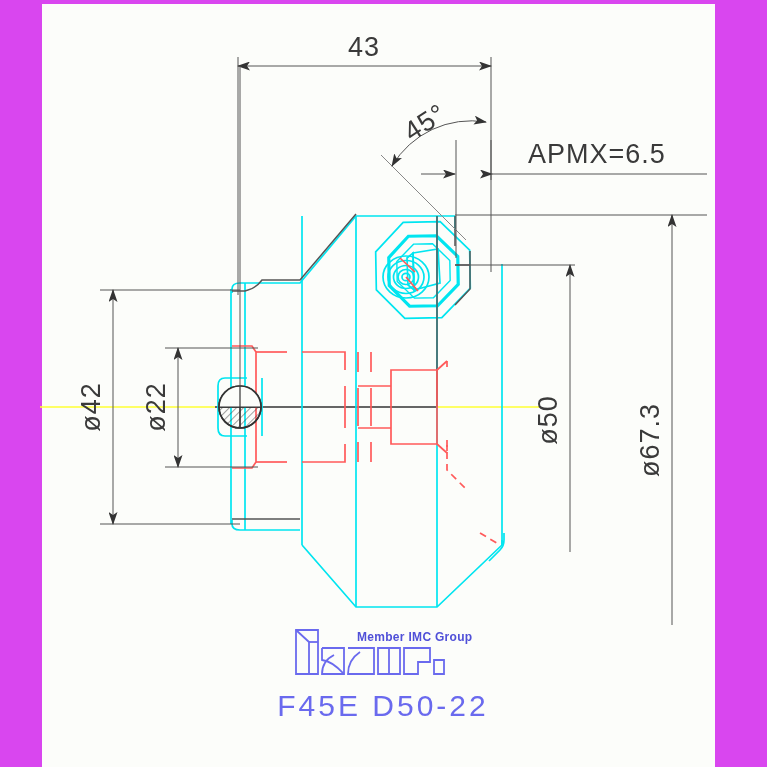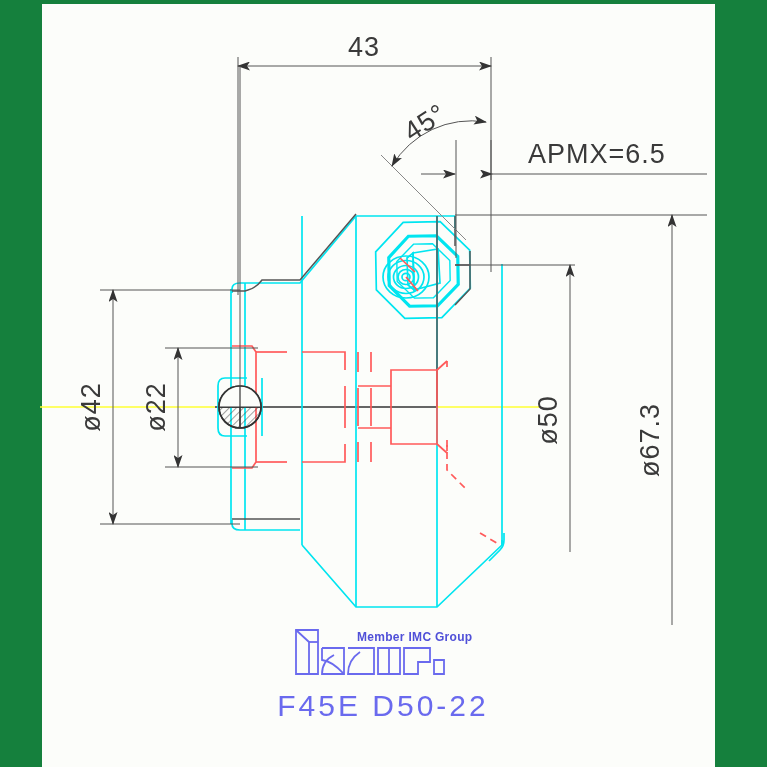--- a/index.html
+++ b/index.html
@@ -1,18 +1,18 @@
 <!DOCTYPE html>
 <html><head>
 <meta charset="utf-8">
 <style>
   html,body{margin:0;padding:0;background:#ffffff;}
   body{width:767px;height:767px;overflow:hidden;
        font-family:"Liberation Sans", sans-serif;}
-  #canvas{position:absolute;left:0;top:0;width:767px;height:767px;background:#15803d;}
+  #canvas{position:absolute;left:0;top:0;width:767px;height:767px;background:#d946ef;}
   #sheet{position:absolute;left:42px;top:4px;width:673px;height:763px;background:#fcfdfa;}
   svg{position:absolute;left:0;top:0;width:767px;height:767px;}
   .dimtxt{font-family:"Liberation Sans", sans-serif;font-size:27px;fill:#3a3a3a;
           letter-spacing:1px;}
   .titletxt{font-family:"Liberation Sans", sans-serif;font-size:30px;fill:#6a6aee;
             letter-spacing:3px;}
   .memtxt{font-family:"Liberation Sans", sans-serif;font-size:12px;fill:#5050d8;
           font-weight:bold;letter-spacing:0.3px;}
 </style>
 </head>

